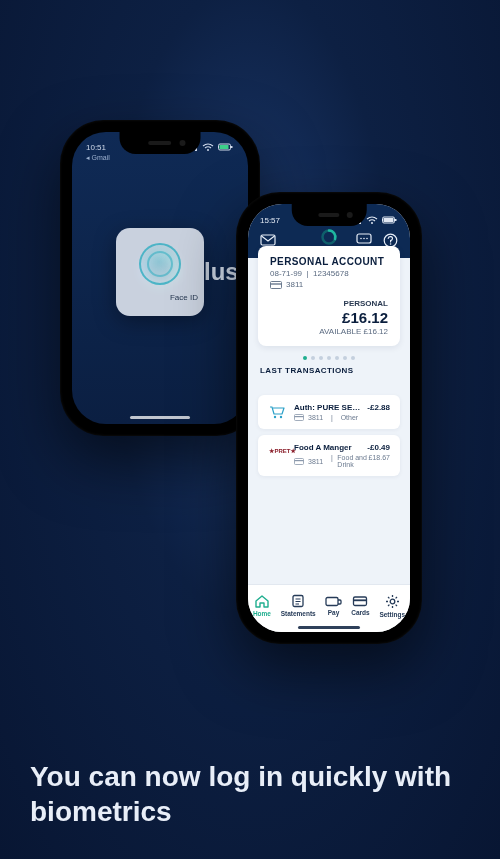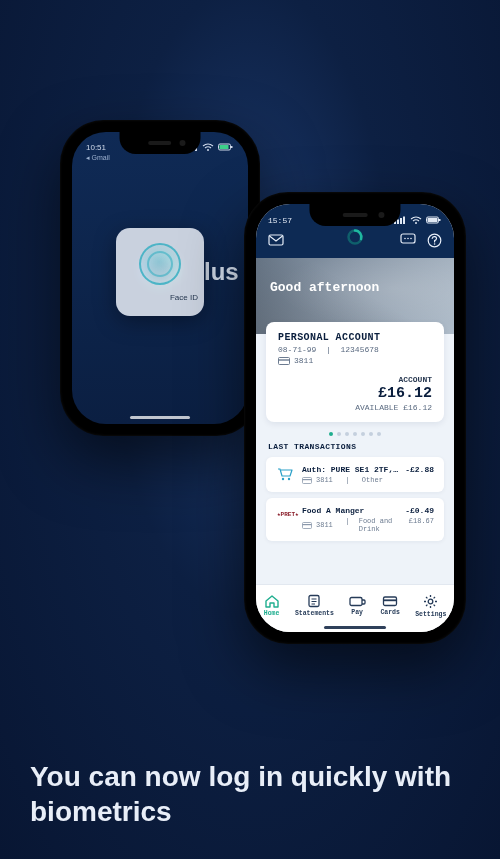--- a/index.html
+++ b/index.html
@@ -112,21 +112,21 @@
     border:2px solid rgba(32,170,190,.5);
   }
   .faceid-label { font-size:8px; color:#24364f;margin-left:48px; }
 
   .home-indicator-a{
     position:absolute; bottom:5px; left:50%; transform:translateX(-50%);
     width:60px; height:3px; background:rgba(255,255,255,.75); border-radius:2px;
   }
 
   
-  .phone-b { left: 244px; top: 192px; width: 222px; height: 452px; font-family: Liberation Mono, monospace; }
+  .phone-b { left: 236px; top: 192px; width: 186px; height: 452px; }
   .phone-b .screen { background:#eef3f9; }
   .header-b {
     background:#0d2a54;
     color:#e7eef8;
     padding-top:6px;
     height:54px;
     position:relative;
   }
   .status-b {
     display:flex; justify-content:space-between; align-items:center;
@@ -175,21 +175,21 @@
   .acct-card-line{ display:flex; align-items:center; gap:4px; font-size:8px; color:#5a6a80; margin-top:2px;}
   .balance-block{ text-align:right; margin-top:10px;}
   .balance-lbl{ font-size:8px; font-weight:700; color:#2a3a52;}
   .balance-amt{ font-size:15px; font-weight:800; color:#0a1e3d; margin-top:1px;}
   .avail{ font-size:8px; color:#5a6a80; margin-top:1px;}
 
   .dots{ display:flex; justify-content:center; gap:4px; margin:10px 0 6px;}
   .dots span{ width:4px; height:4px; border-radius:50%; background:#c4d0de; display:inline-block;}
   .dots span.active{ background:#1fae8f;}
 
-  .section-h{ font-size:8px; font-weight:800; color:#0a1e3d; letter-spacing:.4px; margin:6px 0 6px 2px;}
+  .section-h{ font-size:8px; font-weight:800; color:#0a1e3d; letter-spacing:.4px; margin:6px 0 20px 2px;}
 
   .tx{
     background:#fff; border-radius:6px; padding:8px 10px;
     box-shadow:0 1px 4px rgba(15,30,60,.06);
     margin-bottom:6px;
     display:flex; gap:8px; align-items:flex-start;
   }
   .tx .tx-icon{ width:18px; flex:0 0 18px; display:flex; align-items:center; justify-content:center; margin-top:2px;}
   .tx .tx-main{ flex:1; min-width:0;}
   .tx .ln1{ display:flex; justify-content:space-between; gap:6px;}
@@ -321,39 +321,36 @@
             <svg width="15" height="15">
                 <circle cx="7.5" cy="7.5" r="6.3" stroke="#e7eef8" fill="none" stroke-width="1.2"></circle>
                 <path d="M5.2 5.4 Q5.7 3.4 7.8 3.6 Q9.8 3.9 9.4 5.9 Q9 7.3 7.6 7.6 L7.6 9" stroke="#e7eef8" fill="none" stroke-width="1.2" stroke-linecap="round"></path>
                 <circle cx="7.6" cy="11" r="0.8" fill="#e7eef8"></circle>
               </svg>
           </div>
         </div>
       </div>
     </div>
 
-    <div class="hero">
-      <h2>Good afternoon</h2>
-    </div>
 
     <div class="content-b">
       <div class="card">
         <div class="acct-name">PERSONAL ACCOUNT</div>
         <div class="acct-meta">
           <span>08-71-99</span> &nbsp;|&nbsp; <span>12345678</span>
         </div>
         <div class="acct-card-line">
           <svg width="12" height="8">
               <rect x="0.5" y="0.5" width="11" height="7" rx="1" stroke="#6c7b90" fill="none"></rect>
               <rect x="0.5" y="2.3" width="11" height="1.4" fill="#6c7b90"></rect>
             </svg>
           <span>3811</span>
         </div>
         <div class="balance-block">
-          <div class="balance-lbl">ACCOUNT</div>
+          <div class="balance-lbl">PERSONAL</div>
           <div class="balance-amt">£16.12</div>
           <div class="avail">
             <span>AVAILABLE</span> <span>£16.12</span>
           </div>
         </div>
       </div>
 
       <div class="dots">
         <span class="active"></span>
           <span></span>

